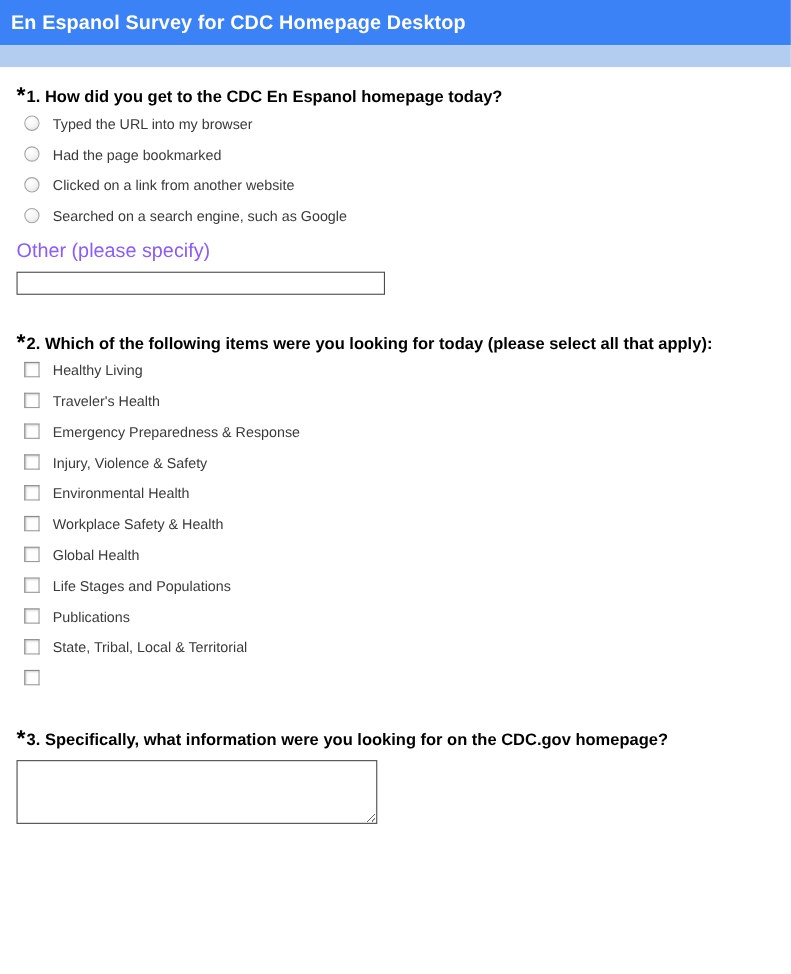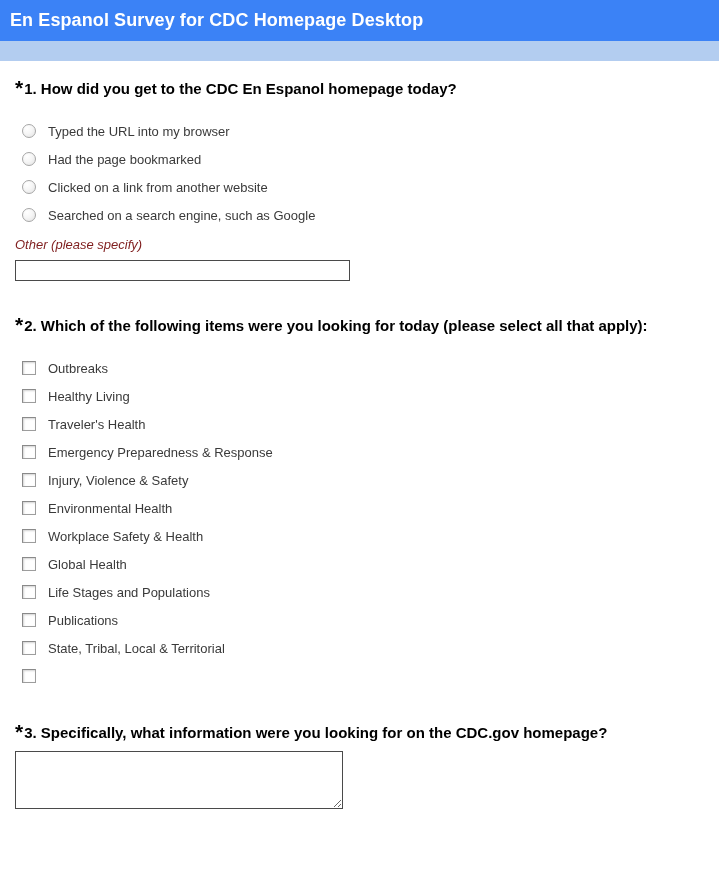--- a/index.html
+++ b/index.html
@@ -49,21 +49,21 @@
   .req-marker {
     font-size: 21px;
     font-weight: bold;
     line-height: 17px;
     margin-right: 1px;
     color: #000000;
   }
   #q1-title { margin-top: 18px; }
   #q2-title { margin-top: 35px; }
   #q3-title { margin-top: 33px; }
-  .options { margin-top: 19px; text-align: right; }
+  .options { margin-top: 0; text-align: right; }
   .opt-row {
     height: 28px;
     display: flex;
     align-items: center;
   }
   .radio-ctrl {
     width: 14px;
     height: 14px;
     margin-left: 7px;
     border: 1px solid #a6a6a6;
@@ -85,23 +85,22 @@
     cursor: pointer;
   }
   .opt-label {
     margin-left: 12px;
     font-size: 13px;
     color: #3a3a3a;
     white-space: nowrap;
   }
   .other-label {
     margin-top: 8px;
-    font-size: 13px;
-    color: #7f1d1d;
-    font-style: italic;
+    font-size: 18px;
+    color: #8b5cf6;
   }
   .text-input {
     display: block;
     margin-top: 8px;
     width: 335px;
     height: 21px;
     border: 1px solid #4a4a4a;
     background: #ffffff;
     font-family: "Liberation Sans", sans-serif;
     font-size: 13px;
@@ -161,24 +160,20 @@
   <div class="other-label">Other (please specify)</div>
   <input type="text" class="text-input" value="" style="">
 
   <div class="q-title" id="q2-title">
     <span class="req-marker">*</span>
     <span>2. Which of the following items were you looking for today (please select all that apply):</span>
   </div>
   <div class="options">
 
 
-      <div class="opt-row">
-        <span class="checkbox-ctrl"></span>
-        <span class="opt-label">Outbreaks</span>
-      </div>
 
 
       <div class="opt-row">
         <span class="checkbox-ctrl"></span>
         <span class="opt-label">Healthy Living</span>
       </div>
 
       <div class="opt-row">
         <span class="checkbox-ctrl"></span>
         <span class="opt-label">Traveler's Health</span>

